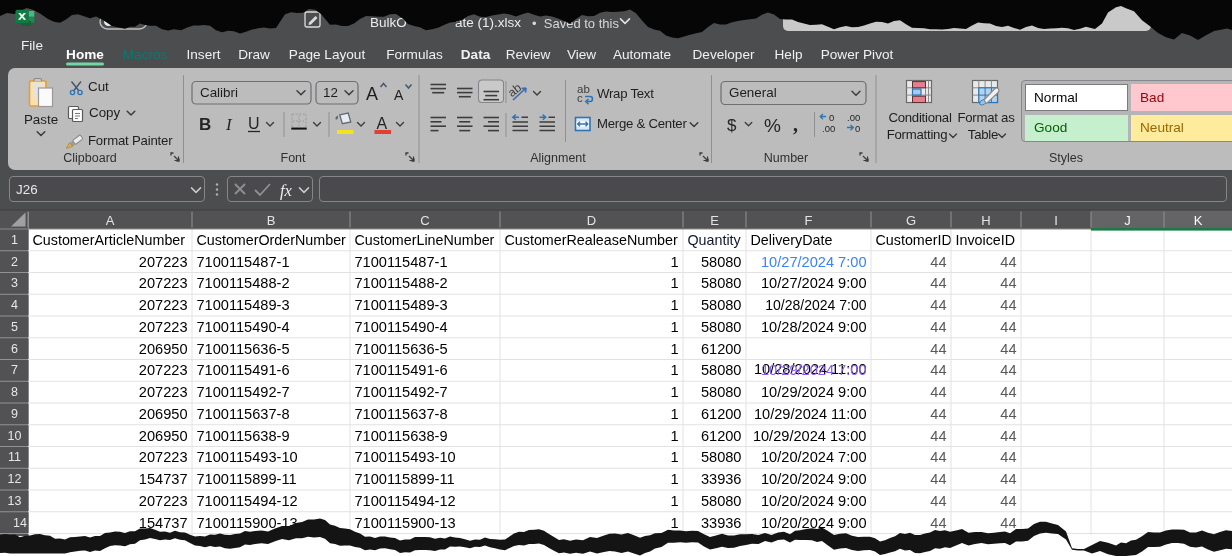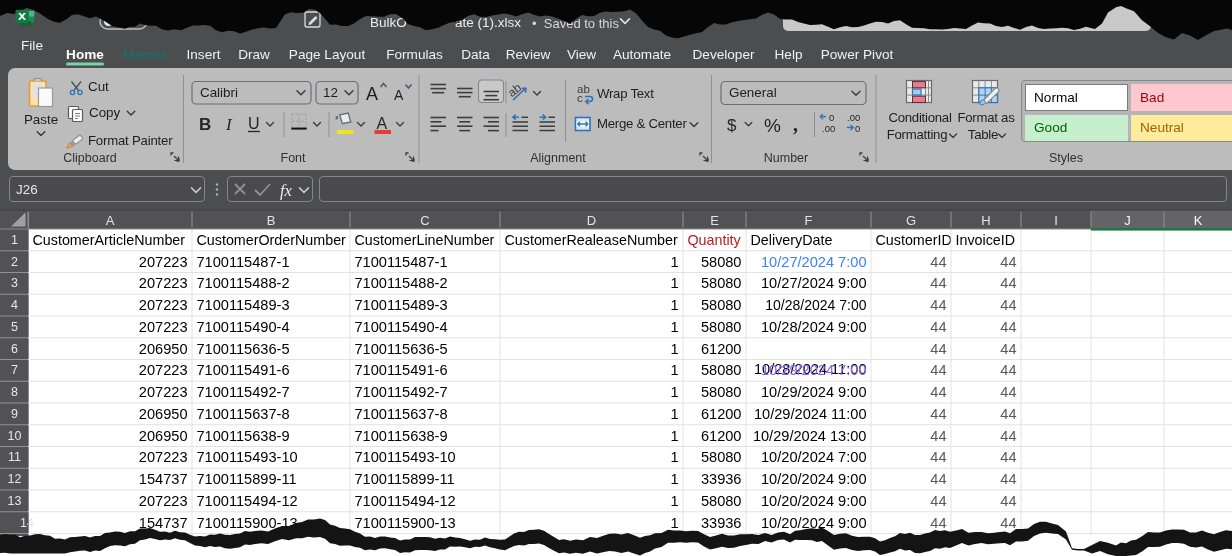--- a/index.html
+++ b/index.html
@@ -18,21 +18,21 @@
     <div style="position:absolute;left:370px;top:22.5px;transform:translateY(-50%);font-size:13.5px;color:#ececec;font-weight:400;white-space:nowrap;line-height:1;">BulkO</div>
     <div style="position:absolute;left:455px;top:22.5px;transform:translateY(-50%);font-size:13.5px;color:#ececec;font-weight:400;white-space:nowrap;line-height:1;">ate (1).xlsx</div>
     <div style="position:absolute;left:532px;top:22.5px;transform:translateY(-50%);font-size:13px;color:#d8d8d8;font-weight:400;white-space:nowrap;line-height:1;">•&nbsp; Saved to this</div>
     <div style="position:absolute;left:32px;top:46px;transform:translate(-50%,-50%);font-size:13.6px;color:#f0f0f0;font-weight:400;white-space:nowrap;line-height:1;">File</div>
     <div style="position:absolute;left:85px;top:54.5px;transform:translate(-50%,-50%);font-size:13.6px;color:#ffffff;font-weight:700;white-space:nowrap;line-height:1;">Home</div>
     <div style="position:absolute;left:145px;top:54.5px;transform:translate(-50%,-50%);font-size:13.6px;color:#0f766e;font-weight:400;white-space:nowrap;line-height:1;">Macros</div>
     <div style="position:absolute;left:203.5px;top:54.5px;transform:translate(-50%,-50%);font-size:13.6px;color:#f0f0f0;font-weight:400;white-space:nowrap;line-height:1;">Insert</div>
     <div style="position:absolute;left:254px;top:54.5px;transform:translate(-50%,-50%);font-size:13.6px;color:#f0f0f0;font-weight:400;white-space:nowrap;line-height:1;">Draw</div>
     <div style="position:absolute;left:327px;top:54.5px;transform:translate(-50%,-50%);font-size:13.6px;color:#f0f0f0;font-weight:400;white-space:nowrap;line-height:1;">Page Layout</div>
     <div style="position:absolute;left:414.5px;top:54.5px;transform:translate(-50%,-50%);font-size:13.6px;color:#f0f0f0;font-weight:400;white-space:nowrap;line-height:1;">Formulas</div>
-    <div style="position:absolute;left:475.5px;top:54.5px;transform:translate(-50%,-50%);font-size:13.6px;color:#f0f0f0;font-weight:400;white-space:nowrap;line-height:1;text-align:center;">Data</div>
+    <div style="position:absolute;left:475.5px;top:54.5px;transform:translate(-50%,-50%);font-size:13.6px;color:#f0f0f0;font-weight:700;white-space:nowrap;line-height:1;text-align:center;">Data</div>
     <div style="position:absolute;left:528px;top:54.5px;transform:translate(-50%,-50%);font-size:13.6px;color:#f0f0f0;font-weight:400;white-space:nowrap;line-height:1;">Review</div>
     <div style="position:absolute;left:581.5px;top:54.5px;transform:translate(-50%,-50%);font-size:13.6px;color:#f0f0f0;font-weight:400;white-space:nowrap;line-height:1;">View</div>
     <div style="position:absolute;left:642px;top:54.5px;transform:translate(-50%,-50%);font-size:13.6px;color:#f0f0f0;font-weight:400;white-space:nowrap;line-height:1;">Automate</div>
     <div style="position:absolute;left:723.5px;top:54.5px;transform:translate(-50%,-50%);font-size:13.6px;color:#f0f0f0;font-weight:400;white-space:nowrap;line-height:1;">Developer</div>
     <div style="position:absolute;left:788.5px;top:54.5px;transform:translate(-50%,-50%);font-size:13.6px;color:#f0f0f0;font-weight:400;white-space:nowrap;line-height:1;">Help</div>
     <div style="position:absolute;left:857px;top:54.5px;transform:translate(-50%,-50%);font-size:13.6px;color:#f0f0f0;font-weight:400;white-space:nowrap;line-height:1;">Power Pivot</div>
     <div style="position:absolute;left:41px;top:119.5px;transform:translate(-50%,-50%);font-size:13.4px;color:#1e1e1e;font-weight:400;white-space:nowrap;line-height:1;">Paste</div>
     <div style="position:absolute;left:88px;top:87px;transform:translateY(-50%);font-size:13.4px;color:#1e1e1e;font-weight:400;white-space:nowrap;line-height:1;">Cut</div>
     <div style="position:absolute;left:89px;top:113px;transform:translateY(-50%);font-size:13.4px;color:#1e1e1e;font-weight:400;white-space:nowrap;line-height:1;">Copy</div>
     <div style="position:absolute;left:88px;top:141px;transform:translateY(-50%);font-size:13.2px;color:#1e1e1e;font-weight:400;white-space:nowrap;line-height:1;letter-spacing:-0.2px">Format Painter</div>
@@ -77,26 +77,26 @@
     <div style="position:absolute;left:14.5px;top:305.125px;transform:translate(-50%,-50%);font-size:12.5px;color:#e6e6e6;font-weight:400;white-space:nowrap;line-height:1;">4</div>
     <div style="position:absolute;left:14.5px;top:326.875px;transform:translate(-50%,-50%);font-size:12.5px;color:#e6e6e6;font-weight:400;white-space:nowrap;line-height:1;">5</div>
     <div style="position:absolute;left:14.5px;top:348.625px;transform:translate(-50%,-50%);font-size:12.5px;color:#e6e6e6;font-weight:400;white-space:nowrap;line-height:1;">6</div>
     <div style="position:absolute;left:14.5px;top:370.375px;transform:translate(-50%,-50%);font-size:12.5px;color:#e6e6e6;font-weight:400;white-space:nowrap;line-height:1;">7</div>
     <div style="position:absolute;left:14.5px;top:392.125px;transform:translate(-50%,-50%);font-size:12.5px;color:#e6e6e6;font-weight:400;white-space:nowrap;line-height:1;">8</div>
     <div style="position:absolute;left:14.5px;top:413.875px;transform:translate(-50%,-50%);font-size:12.5px;color:#e6e6e6;font-weight:400;white-space:nowrap;line-height:1;">9</div>
     <div style="position:absolute;left:14.5px;top:435.625px;transform:translate(-50%,-50%);font-size:12.5px;color:#e6e6e6;font-weight:400;white-space:nowrap;line-height:1;">10</div>
     <div style="position:absolute;left:14.5px;top:457.375px;transform:translate(-50%,-50%);font-size:12.5px;color:#e6e6e6;font-weight:400;white-space:nowrap;line-height:1;">11</div>
     <div style="position:absolute;left:14.5px;top:479.125px;transform:translate(-50%,-50%);font-size:12.5px;color:#e6e6e6;font-weight:400;white-space:nowrap;line-height:1;">12</div>
     <div style="position:absolute;left:14.5px;top:500.875px;transform:translate(-50%,-50%);font-size:12.5px;color:#e6e6e6;font-weight:400;white-space:nowrap;line-height:1;">13</div>
-    <div style="position:absolute;left:27px;top:522.625px;transform:translate(-50%,-50%);font-size:12.5px;color:#e6e6e6;font-weight:400;white-space:nowrap;line-height:1;">14</div>
+    <div style="position:absolute;left:20px;top:522.625px;transform:translate(-50%,-50%);font-size:12.5px;color:#e6e6e6;font-weight:400;white-space:nowrap;line-height:1;">14</div>
     <div style="position:absolute;left:32.5px;top:239.875px;transform:translateY(-50%);font-size:14.3px;color:#000;font-weight:400;white-space:nowrap;line-height:1;">CustomerArticleNumber</div>
     <div style="position:absolute;left:196.5px;top:239.875px;transform:translateY(-50%);font-size:14.3px;color:#000;font-weight:400;white-space:nowrap;line-height:1;">CustomerOrderNumber</div>
     <div style="position:absolute;left:354.5px;top:239.875px;transform:translateY(-50%);font-size:14.3px;color:#000;font-weight:400;white-space:nowrap;line-height:1;">CustomerLineNumber</div>
     <div style="position:absolute;left:504.5px;top:239.875px;transform:translateY(-50%);font-size:14.3px;color:#000;font-weight:400;white-space:nowrap;line-height:1;">CustomerRealeaseNumber</div>
-    <div style="position:absolute;left:687.5px;top:239.875px;transform:translateY(-50%);font-size:14.3px;color:#b91c1c;font-weight:400;white-space:nowrap;line-height:1;">Quantity</div>
+    <div style="position:absolute;left:687.5px;top:239.875px;transform:translateY(-50%);font-size:14.3px;color:#0f172a;font-weight:400;white-space:nowrap;line-height:1;">Quantity</div>
     <div style="position:absolute;left:750.5px;top:239.875px;transform:translateY(-50%);font-size:14.3px;color:#000;font-weight:400;white-space:nowrap;line-height:1;">DeliveryDate</div>
     <div style="position:absolute;left:875.5px;top:239.875px;transform:translateY(-50%);font-size:14.3px;color:#000;font-weight:400;white-space:nowrap;line-height:1;">CustomerID</div>
     <div style="position:absolute;left:955.5px;top:239.875px;transform:translateY(-50%);font-size:14.3px;color:#000;font-weight:400;white-space:nowrap;line-height:1;">InvoiceID</div>
     <div style="position:absolute;right:1044.5px;top:261.625px;transform:translateY(-50%);font-size:14.6px;color:#000;font-weight:400;white-space:nowrap;line-height:1;">207223</div>
     <div style="position:absolute;left:196.5px;top:261.625px;transform:translateY(-50%);font-size:14.6px;color:#000;font-weight:400;white-space:nowrap;line-height:1;">7100115487-1</div>
     <div style="position:absolute;left:354.5px;top:261.625px;transform:translateY(-50%);font-size:14.6px;color:#000;font-weight:400;white-space:nowrap;line-height:1;">7100115487-1</div>
     <div style="position:absolute;right:553.5px;top:261.625px;transform:translateY(-50%);font-size:14.6px;color:#000;font-weight:400;white-space:nowrap;line-height:1;">1</div>
     <div style="position:absolute;right:490.5px;top:261.625px;transform:translateY(-50%);font-size:14.6px;color:#000;font-weight:400;white-space:nowrap;line-height:1;">58080</div>
     <div style="position:absolute;right:365.5px;top:261.625px;transform:translateY(-50%);font-size:14.6px;color:#3b82f6;font-weight:400;white-space:nowrap;line-height:1;">10/27/2024 7:00</div>
     <div style="position:absolute;right:285.5px;top:261.625px;transform:translateY(-50%);font-size:14.6px;color:#595959;font-weight:400;white-space:nowrap;line-height:1;">44</div>

